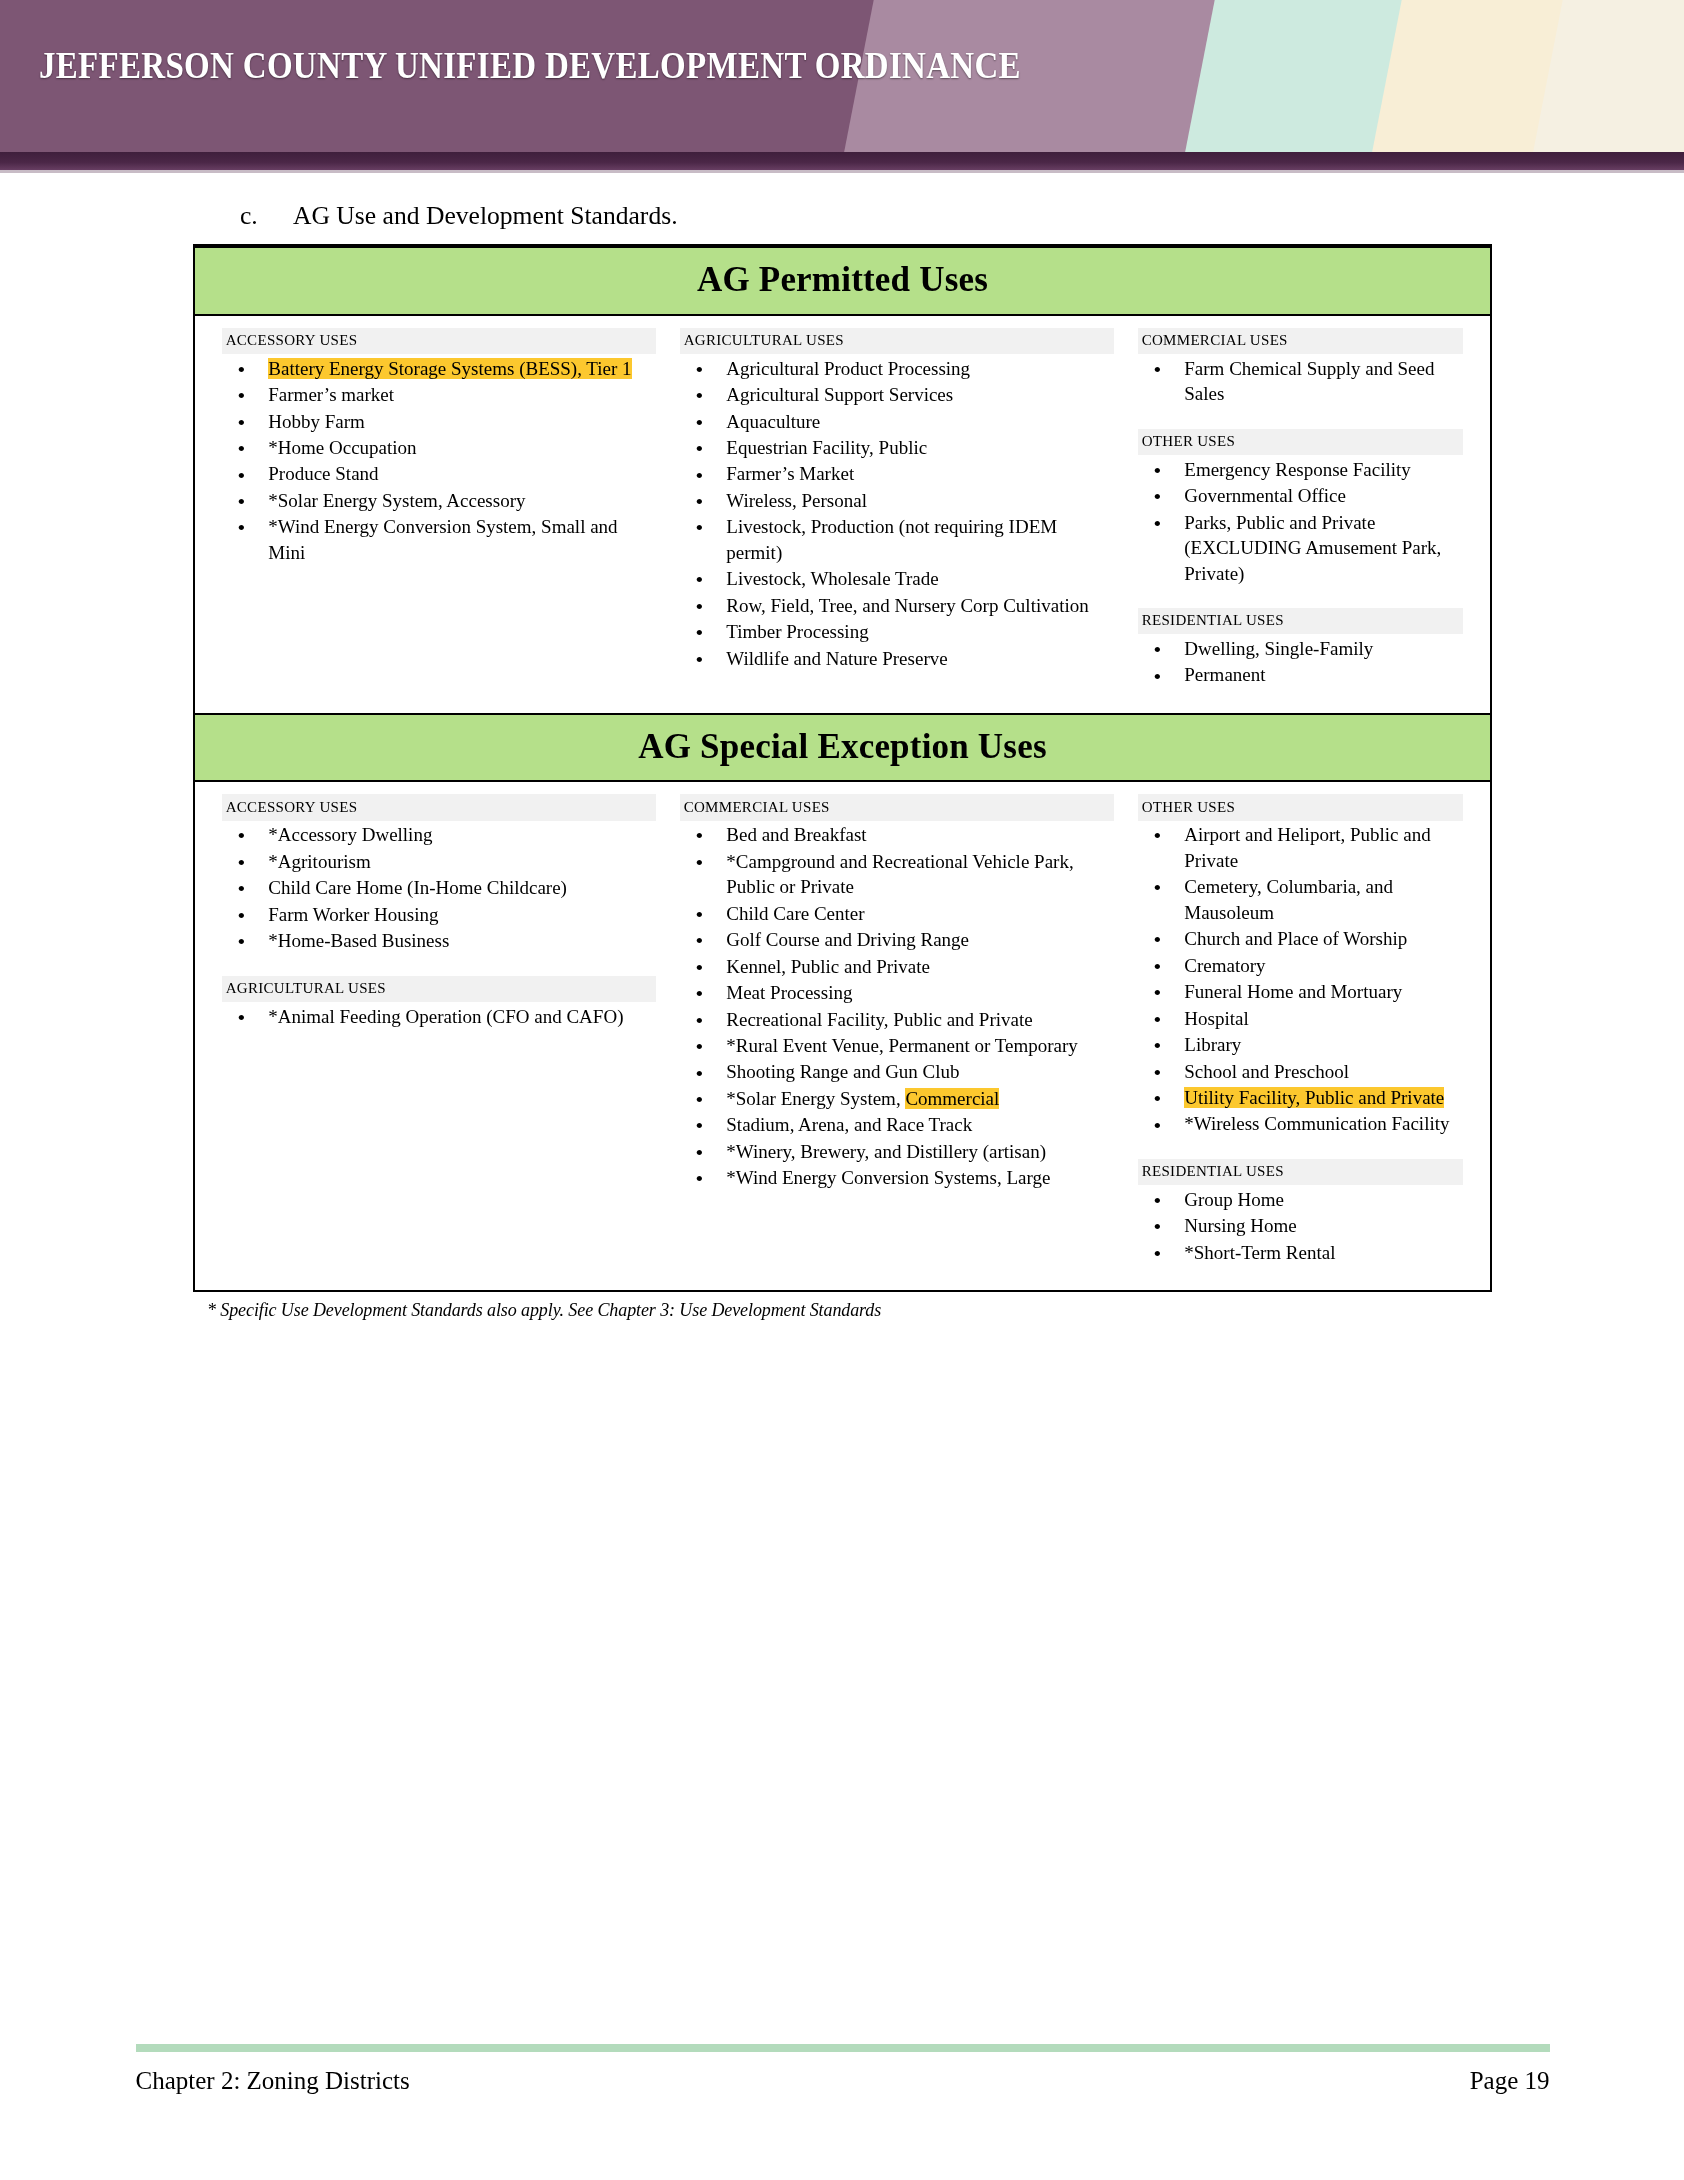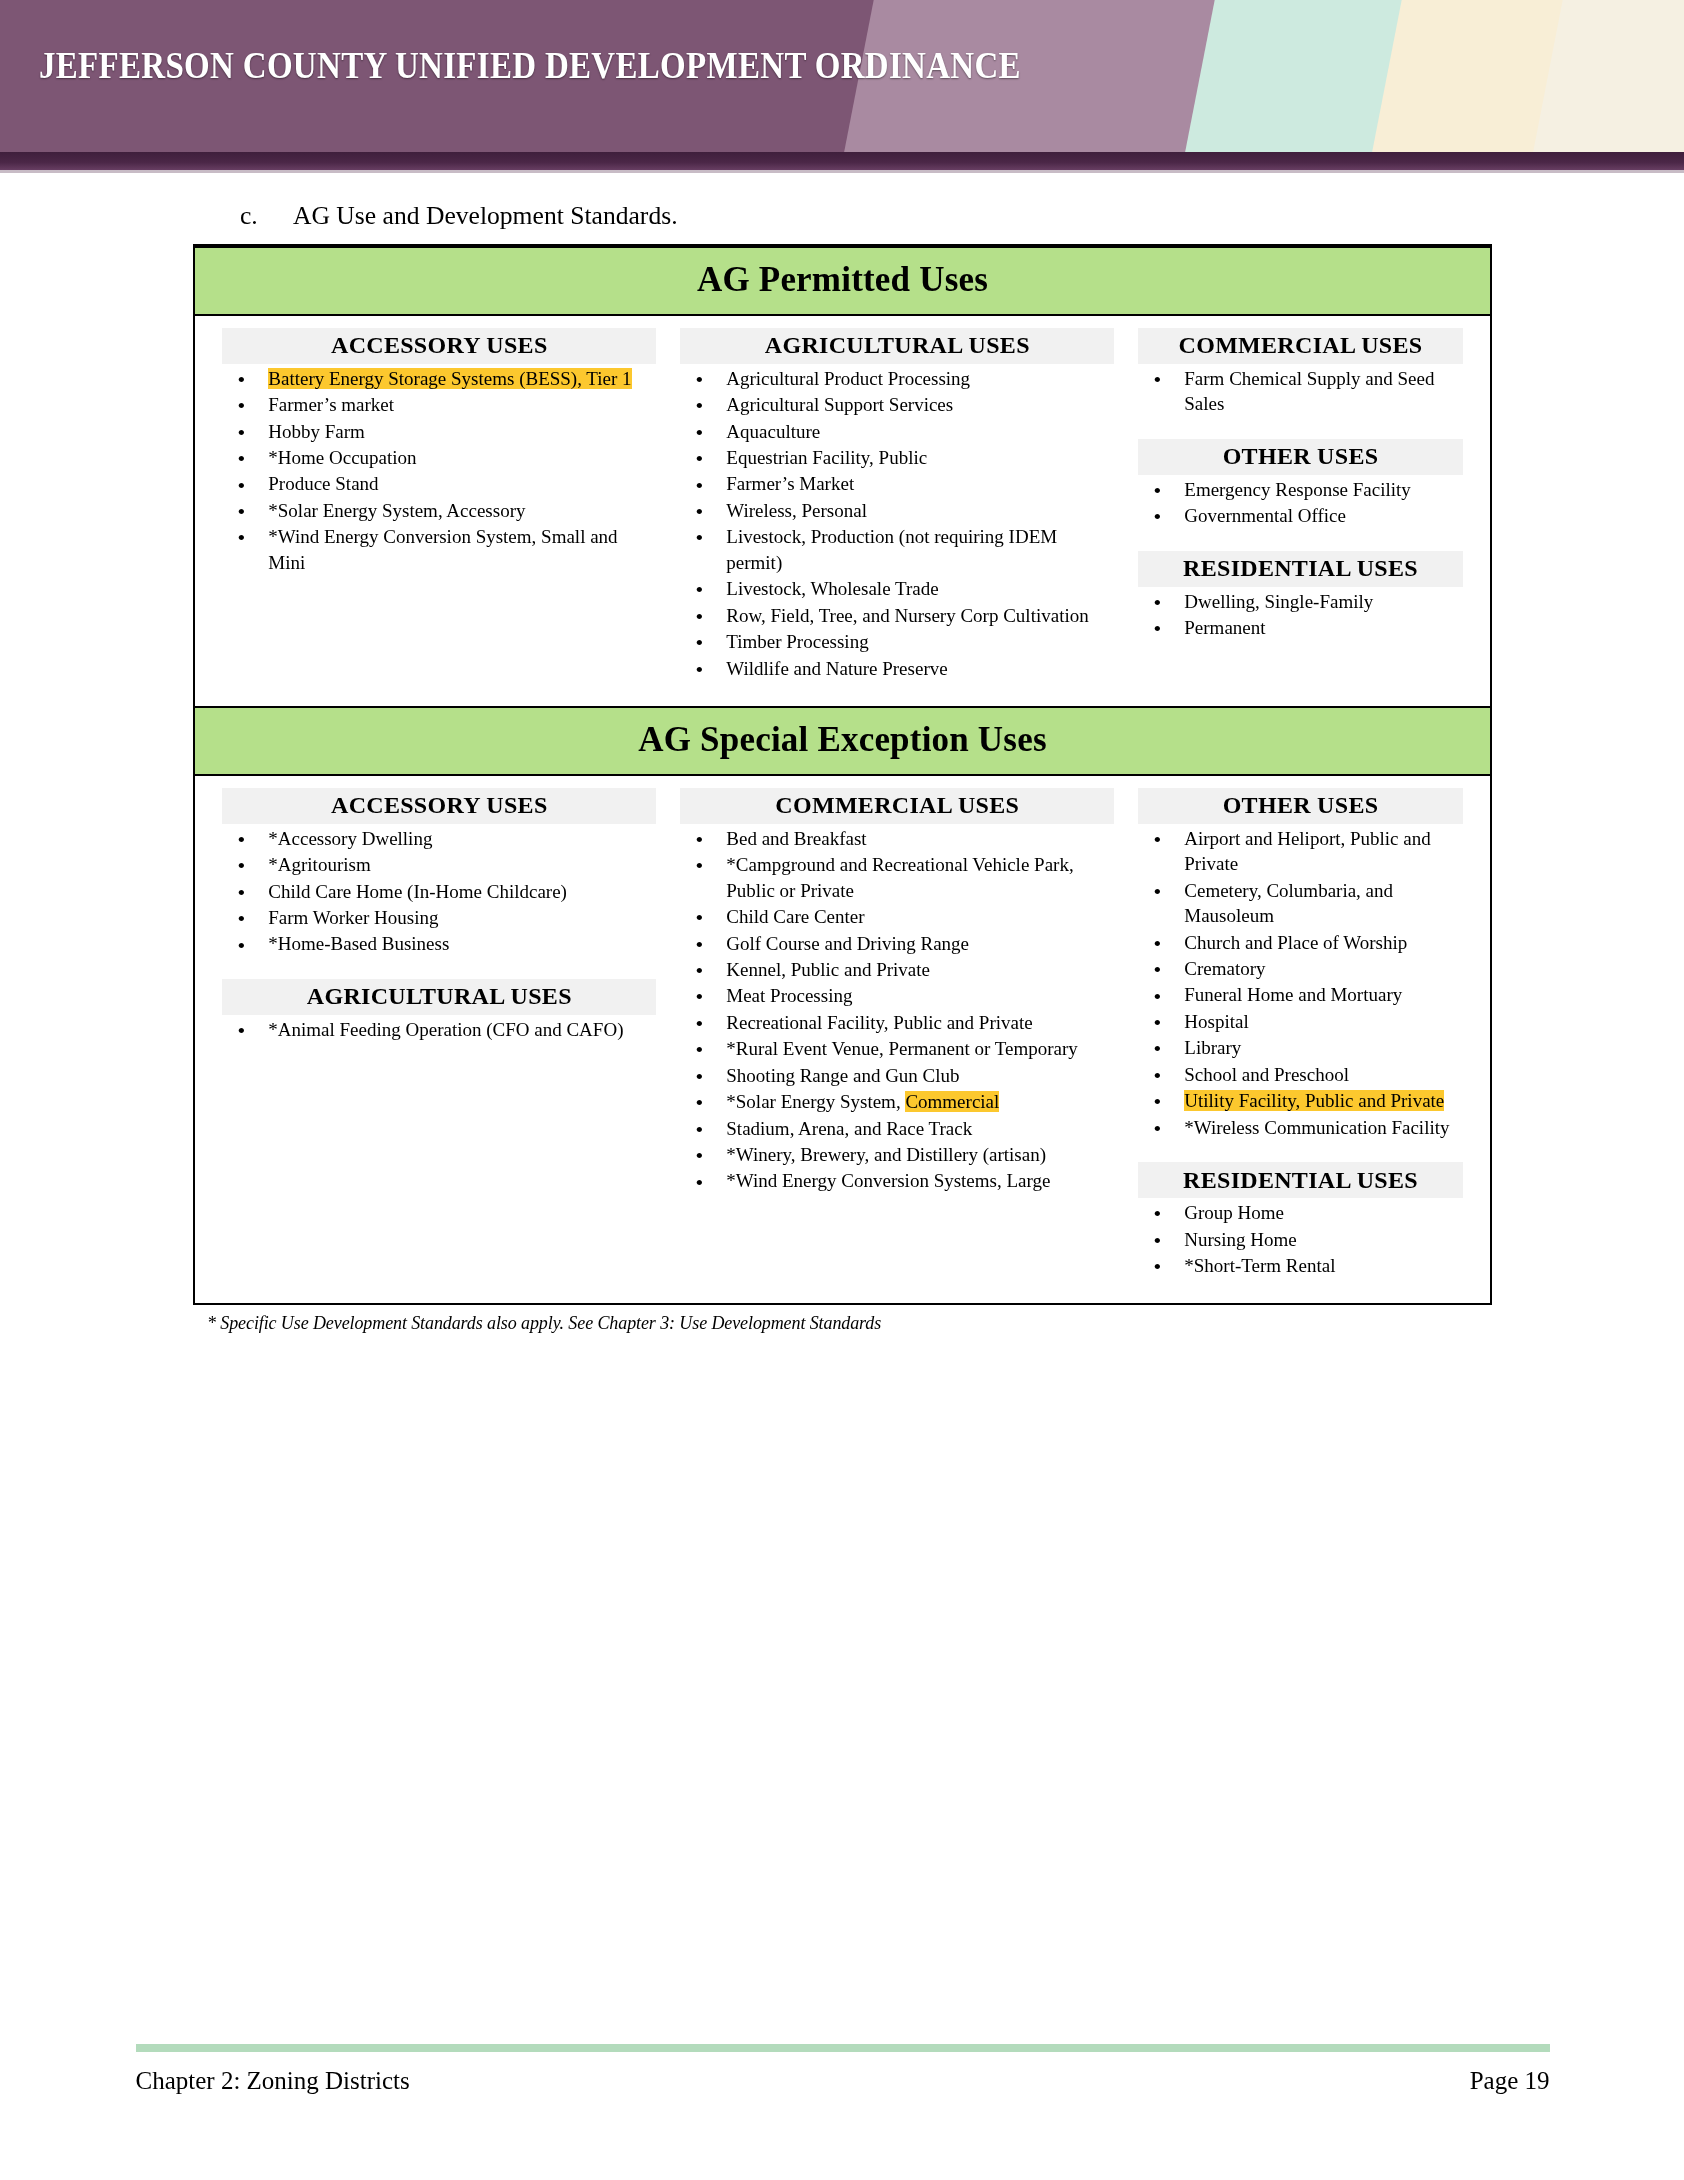--- a/index.html
+++ b/index.html
@@ -122,27 +122,26 @@
     flex: 1 1 0;
     padding: 0 12px;
     min-width: 0;
   }
   .col-1 { flex: 0 0 434px; }
   .col-2 { flex: 0 0 434px; }
   .col-3 { flex: 1 1 auto; }
 
   .cat-head {
     background: #f1f1f1;
-    font-weight: bold;
-    font-size: 24px;
+    font-weight: normal;
+    font-size: 15px;
     letter-spacing: 0.3px;
     padding: 4.3px 3.4px 5.1px 3.4px;
     margin: 0 0 1.7px 0;
     line-height: 1.12;
-    text-align: center;
   }
   .cat-head.spaced { margin-top: 22px; }
 
   ul.uses {
     list-style: none;
     margin: 0;
     padding: 0;
   }
   ul.uses > li {
     position: relative;
@@ -251,20 +250,21 @@
         </div>
       <div class="col col-3">
           <div class="cat-head">COMMERCIAL USES</div>
           <ul class="uses">
             <li>Farm Chemical Supply and Seed Sales</li>
           </ul>
           <div class="cat-head spaced">OTHER USES</div>
           <ul class="uses">
             <li>Emergency Response Facility</li>
             <li>Governmental Office</li>
+            <li>Parks, Public and Private (EXCLUDING Amusement Park, Private)</li>
           </ul>
           <div class="cat-head spaced">RESIDENTIAL USES</div>
           <ul class="uses">
             <li>Dwelling, Single-Family</li>
             <li>Permanent</li>
           </ul>
         </div>
     </div>
 
     <div class="band-row">AG Special Exception Uses</div>

